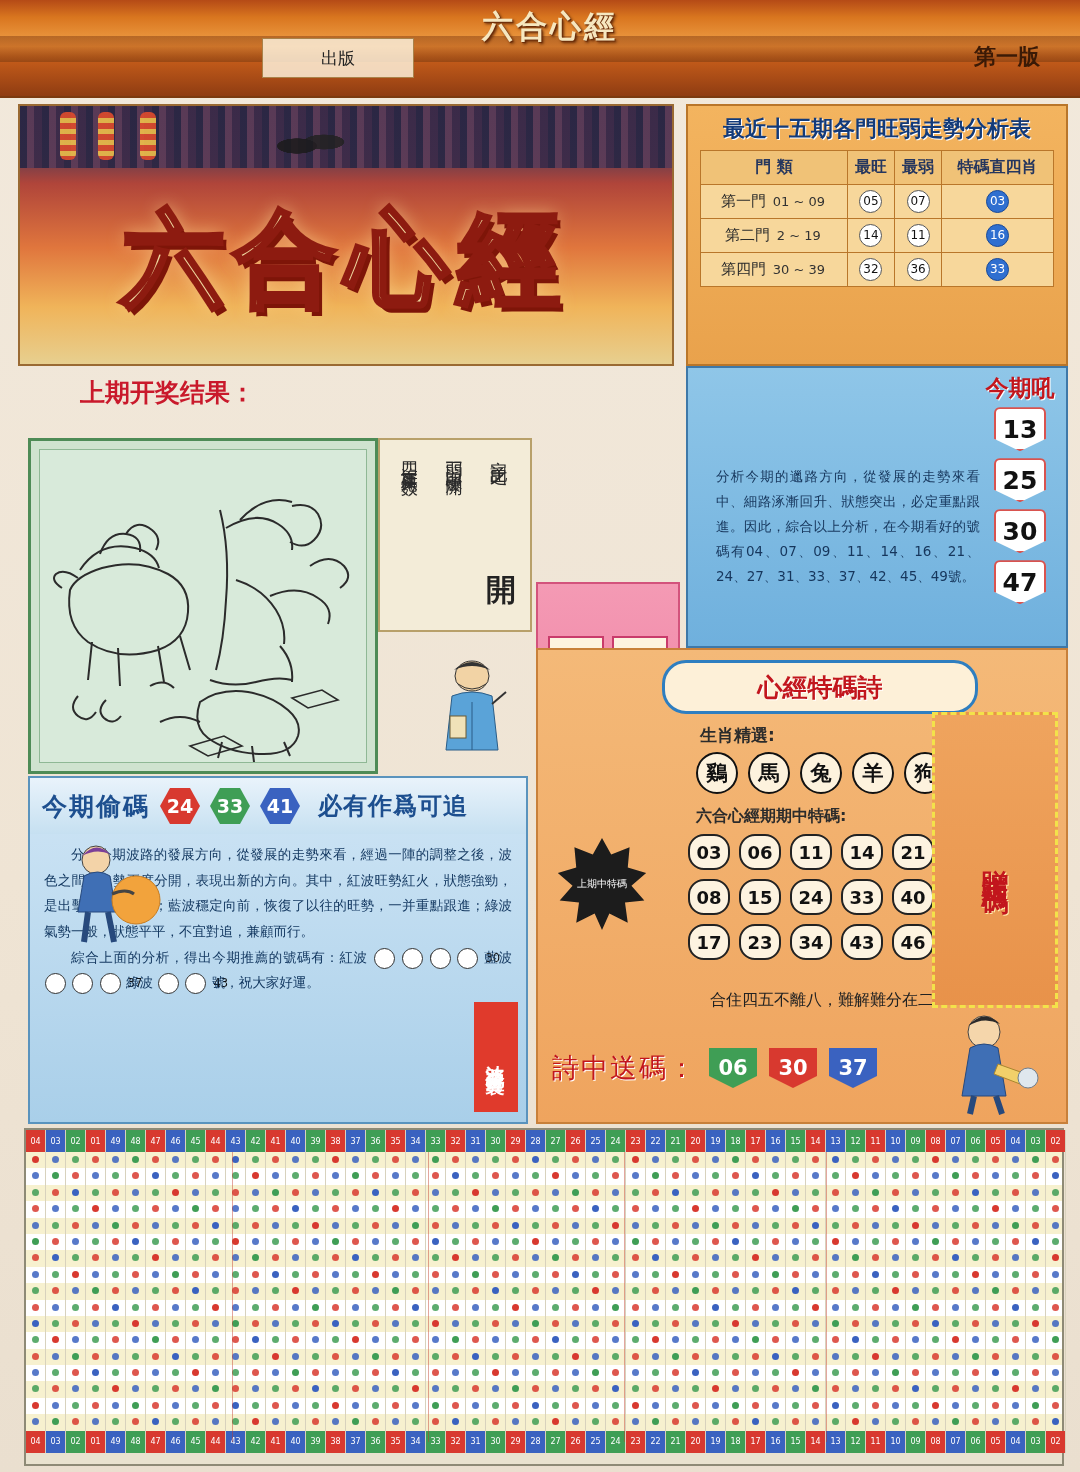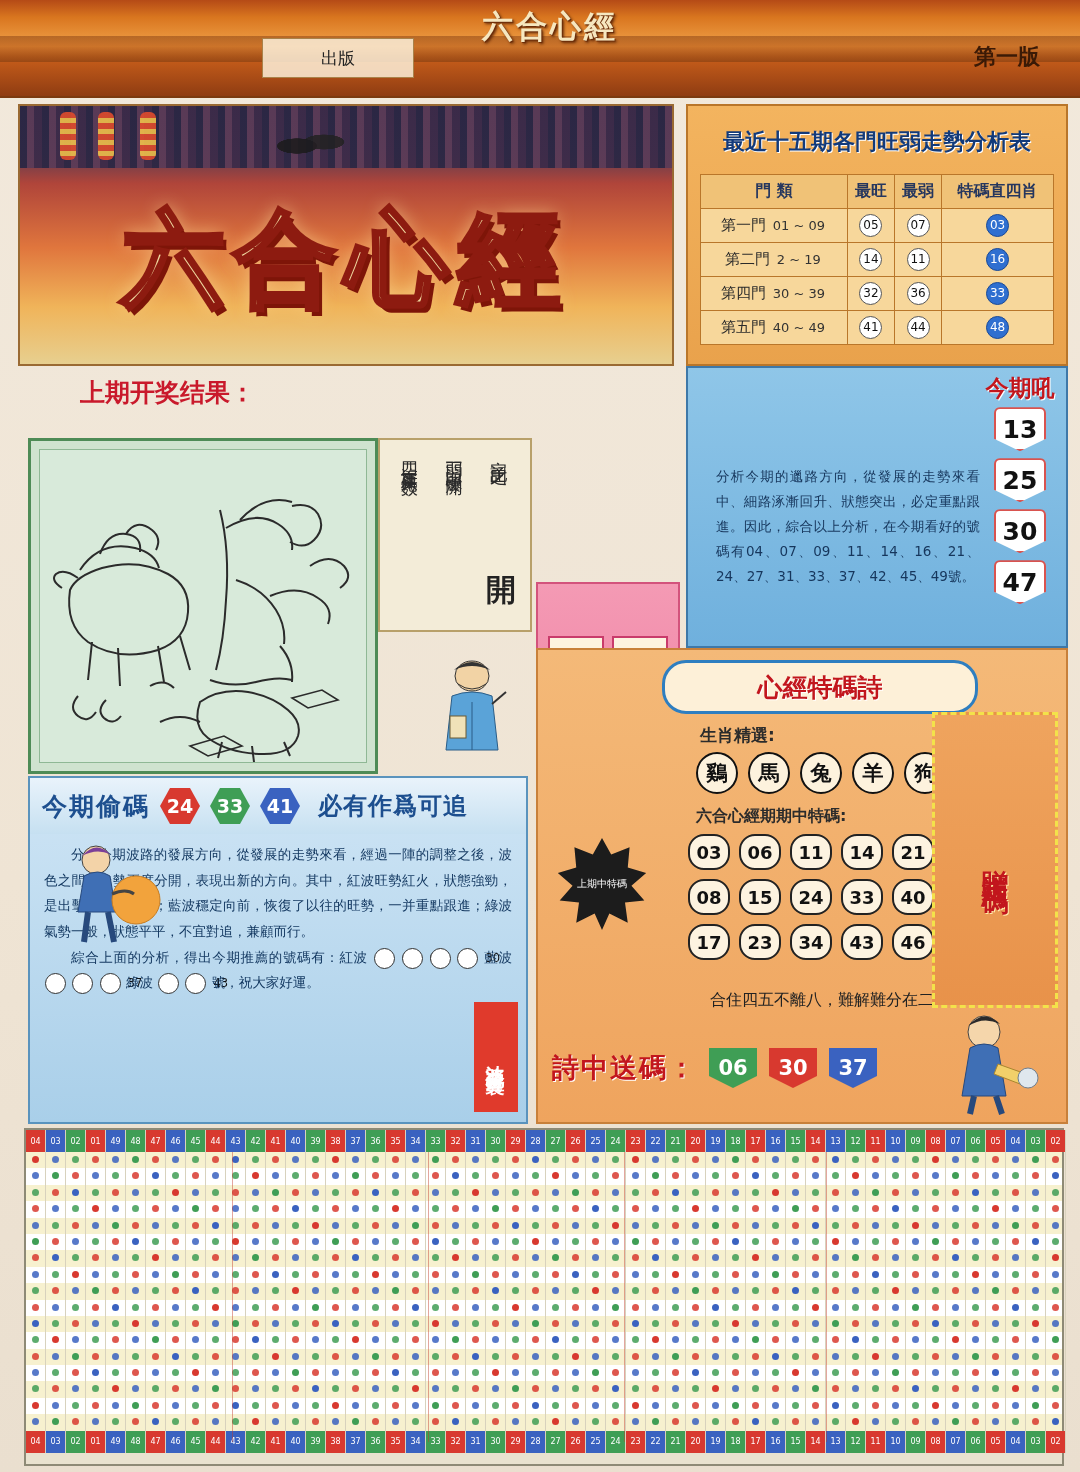--- a/index.html
+++ b/index.html
@@ -44,21 +44,21 @@
     text-shadow:5px 6px 0 #7e1508, 0 0 18px rgba(255,230,160,.7);}
 
   
   .last-result{position:absolute;left:80px;top:372px;width:600px;height:40px;display:flex;align-items:center;}
   .last-result .lbl{font-size:25px;font-weight:bold;color:#c9192b;}
   .last-result .val{font-size:26px;font-weight:bold;color:#c9192b;margin-left:6px;font-family:"DejaVu Sans",sans-serif;}
 
   
   .trend{position:absolute;left:686px;top:104px;width:378px;height:258px;
     background:linear-gradient(180deg,#f3b45f,#e9a24c);border:2px solid #b9762a;}
-  .trend h3{margin:13px;padding:8px 0 4px;text-align:center;font-size:22px;font-weight:bold;color:#123a7a;
+  .trend h3{margin:0;padding:8px 0 4px;text-align:center;font-size:22px;font-weight:bold;color:#123a7a;
     text-shadow:1px 1px 0 #fff;}
   table.tt{width:354px;margin:2px auto 0;border-collapse:collapse;}
   table.tt td,table.tt th{border:1px solid #b9762a;height:31px;text-align:center;font-size:15px;color:#2a2a2a;background:#f7d79b;}
   table.tt th{background:#f0c277;font-size:16px;font-weight:bold;color:#25365e;}
   .bubble{display:inline-block;width:21px;height:21px;line-height:21px;border-radius:50%;
     background:#fff;border:1px solid #555;font-size:12px;color:#111;text-align:center;vertical-align:middle;}
   .bubble.blue{background:#2f6fd0;color:#fff;border-color:#1b4a96;}
   .rng{font-size:13px;color:#333;margin:0 2px;}
 
   
@@ -124,21 +124,21 @@
   .zx-row{position:absolute;left:158px;top:102px;display:flex;gap:10px;}
   .zx{width:38px;height:38px;border:2px solid #111;border-radius:50%;background:#fdf2dd;
     display:flex;align-items:center;justify-content:center;font-size:21px;font-weight:bold;color:#111;}
   .mid-label{position:absolute;left:158px;top:156px;font-size:16px;color:#2b2b2b;font-weight:bold;}
   .numgrid{position:absolute;left:150px;top:184px;display:flex;flex-direction:column;gap:9px;}
   .numrow{display:flex;gap:9px;}
   .ncell{width:38px;height:32px;border:2px solid #222;border-radius:16px;background:#fdf3e0;
     display:flex;align-items:center;justify-content:center;font-size:18px;font-weight:bold;color:#111;}
   .poem2{position:absolute;left:120px;top:336px;width:360px;text-align:center;font-size:16px;line-height:1.8;color:#222;}
   .send{position:absolute;left:14px;top:398px;display:flex;align-items:center;gap:12px;}
-  .send .st{font-size:27px;font-weight:bold;color:#c2161d;text-shadow:1px 1px 0 #fff;letter-spacing:2px;}
+  .send .st{font-size:27px;font-weight:normal;color:#c2161d;text-shadow:1px 1px 0 #fff;letter-spacing:2px;}
   .ball{width:48px;height:40px;display:flex;align-items:center;justify-content:center;font-size:21px;font-weight:bold;color:#fff;
     clip-path:polygon(0 0,100% 0,100% 70%,50% 100%,0 70%);}
   .ball.g{background:#3f9e55;} .ball.r{background:#d8392f;} .ball.b{background:#3a62c0;}
   .starburst{position:absolute;left:18px;top:188px;width:92px;height:92px;background:#1c1c1c;
     clip-path:polygon(50% 0,60% 18%,80% 10%,78% 32%,98% 38%,82% 52%,96% 68%,75% 70%,78% 92%,58% 82%,50% 100%,42% 82%,22% 92%,25% 70%,4% 68%,18% 52%,2% 38%,22% 32%,20% 10%,40% 18%);
     display:flex;align-items:center;justify-content:center;}
   .starburst span{color:#fff;font-size:10px;line-height:1.2;text-align:center;}
   .yellow-box{position:absolute;right:8px;top:62px;width:120px;height:290px;border:3px dashed #f3e24a;
     background:linear-gradient(180deg,#efa45e,#e8924a);display:flex;align-items:center;justify-content:center;}
   .yellow-box span{writing-mode:vertical-rl;text-orientation:upright;font-size:27px;font-weight:bold;color:#c2161d;
@@ -214,29 +214,20 @@
           <td><span class="bubble blue">16</span></td>
         </tr>
         <tr>
           <td>
             <span>第四門</span>
             <span class="rng">30 ~ 39</span>
           </td>
           <td><span class="bubble">32</span></td>
           <td><span class="bubble">36</span></td>
           <td><span class="bubble blue">33</span></td>
-        </tr>
-        <tr>
-          <td>
-            <span>第五門</span>
-            <span class="rng">40 ~ 49</span>
-          </td>
-          <td><span class="bubble">41</span></td>
-          <td><span class="bubble">44</span></td>
-          <td><span class="bubble blue">48</span></td>
         </tr>
       </tbody>
     </table>
   </div>
 
   <div class="blue-panel">
     <p>分析今期的邋路方向，從發展的走勢來看中、細路涿漸回升、狀態突出，必定重點跟進。因此，綜合以上分析，在今期看好的號碼有04、07、09、11、14、16、21、24、27、31、33、37、42、45、49號。</p>
     <div class="today-roar">
       <div class="t">今期吼</div>
       <div class="roar-num">13</div>

